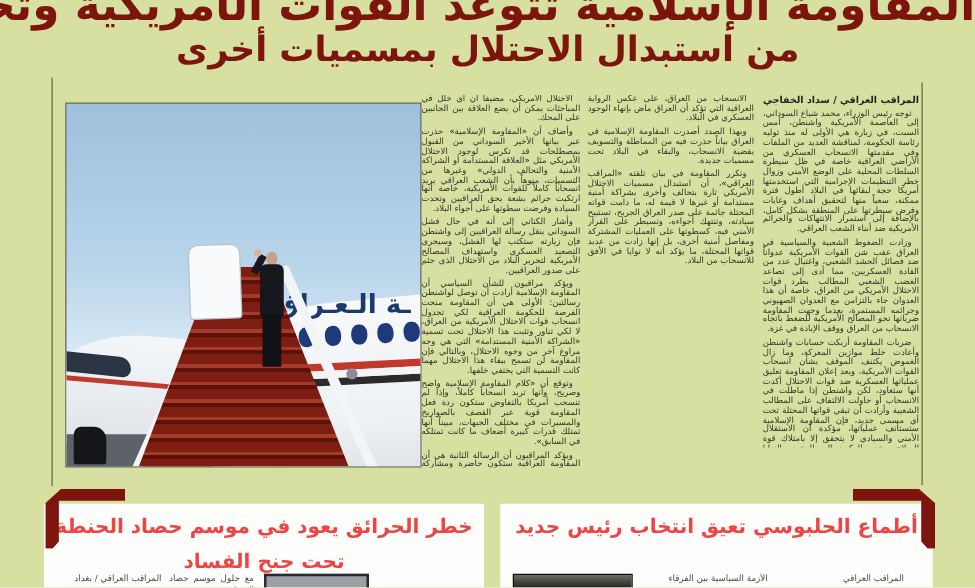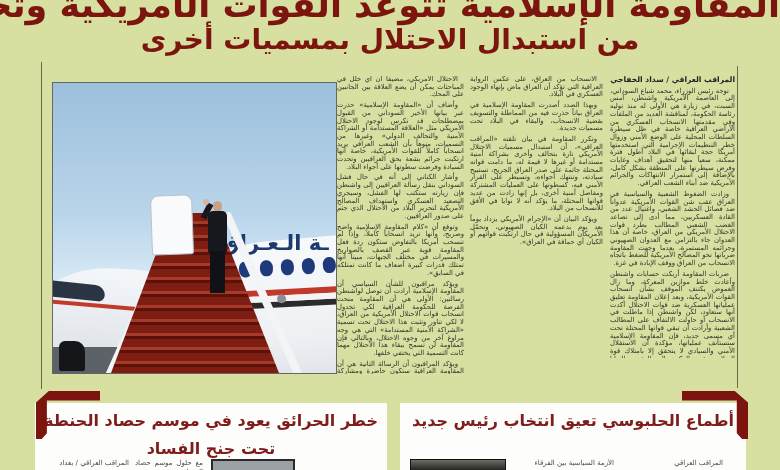--- a/index.html
+++ b/index.html
@@ -62,21 +62,21 @@
   .col p{margin:0 0 3px 0;text-indent:6px;}
   .col .byline{font-weight:bold;font-size:7.6px;text-indent:0;margin-bottom:4px;color:#222;}
   .col.c-right{left:610px;width:125px;height:282px;}
   .col.c-mid{left:470px;width:133px;height:298px;}
   .col.c-left{left:337px;width:127px;height:298px;}
   
   .card{position:absolute;top:403px;height:80px;background:#fdfdfb;}
   .card.left{left:35px;width:352px;}
   .card.right{left:400px;width:346px;}
   .card .hl{margin-top:7px;text-align:center;font-weight:bold;font-size:16px;
-    line-height:21px;color:#7f1d1d;direction:rtl;}
+    line-height:21px;color:#ef4444;direction:rtl;}
   .bracket{position:absolute;background:#7b150e;}
   .bracket.bl{left:36px;top:391px;width:64px;height:48px;
     clip-path:polygon(0 24%,20% 0,100% 0,100% 20%,17% 20%,17% 88%,9% 100%,0 100%);}
   .bracket.br{left:682px;top:391px;width:66px;height:48px;
     clip-path:polygon(0 0,80% 0,100% 24%,100% 100%,91% 100%,83% 88%,83% 20%,0 20%);}
   .sliver{position:absolute;top:56px;height:12px;overflow:hidden;font-size:7px;
     line-height:9px;color:#4a4a44;direction:rtl;text-align:justify;}
   .thumb{position:absolute;top:56px;}
   .thumb.t-left{left:176px;width:80px;height:24px;background:#9aa0a3;border:2px solid #2a2a2a;}
   .thumb.t-right{left:10px;width:94px;height:26px;border:1px solid #111;
@@ -138,29 +138,28 @@
     <p class="byline">المراقب العراقي / سداد الخفاجي</p>
     <p>توجه رئيس الوزراء، محمد شياع السوداني، إلى العاصمة الأمريكية واشنطن، أمس السبت، في زيارة هي الأولى له منذ توليه رئاسة الحكومة، لمناقشة العديد من الملفات وفي مقدمتها الانسحاب العسكري من الأراضي العراقية خاصة في ظل سيطرة السلطات المحلية على الوضع الأمني وزوال خطر التنظيمات الإجرامية التي استخدمتها أمريكا حجة لبقائها في البلاد أطول فترة ممكنة، سعياً منها لتحقيق أهداف وغايات وفرض سيطرتها على المنطقة بشكل كامل، بالإضافة إلى استمرار الانتهاكات والجرائم الأمريكية ضد أبناء الشعب العراقي.</p>
     <p>وزادت الضغوط الشعبية والسياسية في العراق عقب شن القوات الأمريكية عدواناً ضد فصائل الحشد الشعبي، واغتيال عدد من القادة العسكريين، مما أدى إلى تصاعد الغضب الشعبي المطالب بطرد قوات الاحتلال الأمريكي من العراق، خاصة أن هذا العدوان جاء بالتزامن مع العدوان الصهيوني وجرائمه المستمرة، بعدما وجهت المقاومة ضرباتها نحو المصالح الأمريكية للضغط باتجاه الانسحاب من العراق ووقف الإبادة في غزة.</p>
     <p>ضربات المقاومة أربكت حسابات واشنطن وأعادت خلط موازين المعركة، وما زال الغموض يكتنف الموقف بشأن انسحاب القوات الأمريكية، وبعد إعلان المقاومة تعليق عملياتها العسكرية ضد قوات الاحتلال أكدت أنها ستعاود، لكن واشنطن إذا ماطلت في الانسحاب أو حاولت الالتفاف على المطالب الشعبية وأرادت أن تبقي قواتها المحتلة تحت أي مسمى جديد، فإن المقاومة الإسلامية ستستأنف عملياتها، مؤكدة أن الاستقلال الأمني والسيادي لا يتحقق إلا بامتلاك قوة السلاح، وعدم الركون إلى الوعود والنوايا الأمريكية التي أدمنت المراوغة وتسويف قضية الانسحاب.</p>
   </div>
 
   <div class="col c-mid">
     <p>الانسحاب من العراق، على عكس الرواية العراقية التي تؤكد أن العراق ماض بإنهاء الوجود العسكري في البلاد.</p>
     <p>وبهذا الصدد أصدرت المقاومة الإسلامية في العراق بياناً حذرت فيه من المماطلة والتسويف بقضية الانسحاب، والبقاء في البلاد تحت مسميات جديدة.</p>
     <p>وتكرر المقاومة في بيان تلقته «المراقب العراقي»، أن استبدال مسميات الاحتلال الأمريكي تارة بتحالف وأخرى بشراكة أمنية مستدامة أو غيرها لا قيمة له، ما دامت قواته المحتلة جاثمة على صدر العراق الجريح، تستبيح سيادته، وتنتهك أجواءه، وتسيطر على القرار الأمني فيه، كسطوتها على العمليات المشتركة ومفاصل أمنية أخرى، بل إنها زادت من عديد قواتها المحتلة، ما يؤكد أنه لا نوايا في الأفق للانسحاب من البلاد.</p>
-    <p>ويؤكد البيان أن «الإجرام الأمريكي يزداد يوماً بعد يوم بدعمه الكيان الصهيوني، ونحمّل الأمريكان المسؤولية في حال ارتكبت قواتهم أو الكيان أي حماقة في العراق».</p>
   </div>
 
   <div class="col c-left">
     <p>الاحتلال الأمريكي، مضيفاً أن أي خلل في المباحثات يمكن أن يضع العلاقة بين الجانبين على المحك.</p>
     <p>وأضاف أن «المقاومة الإسلامية» حذرت عبر بيانها الأخير السوداني من القبول بمصطلحات قد تكرس لوجود الاحتلال الأمريكي مثل «العلاقة المستدامة أو الشراكة الأمنية والتحالف الدولي» وغيرها من التسميات، منوهاً بأن الشعب العراقي يريد انسحاباً كاملاً للقوات الأمريكية، خاصة أنها ارتكبت جرائم بشعة بحق العراقيين وتحدت السيادة وفرضت سطوتها على أجواء البلاد.</p>
     <p>وأشار الكناني إلى أنه في حال فشل السوداني بنقل رسالة العراقيين إلى واشنطن فإن زيارته ستكتب لها الفشل، وسيجري التصعيد العسكري واستهداف المصالح الأمريكية لتحرير البلاد من الاحتلال الذي جثم على صدور العراقيين.</p>
+    <p>ويؤكد مراقبون للشأن السياسي أن المقاومة الإسلامية أرادت أن توصل لواشنطن رسالتين: الأولى هي أن المقاومة منحت الفرصة للحكومة العراقية لكي تجدول انسحاب قوات الاحتلال الأمريكية من العراق، لا لكي تناور وتثبت هذا الاحتلال تحت تسمية «الشراكة الأمنية المستدامة» التي هي وجه مراوغ آخر من وجوه الاحتلال، وبالتالي فإن المقاومة لن تسمح ببقاء هذا الاحتلال مهما كانت التسمية التي يختفي خلفها.</p>
     <p>وتوقع أن «كلام المقاومة الإسلامية واضح وصريح، وأنها تريد انسحاباً كاملاً، وإذا لم تنسحب أمريكا بالتفاوض ستكون ردة فعل المقاومة قوية عبر القصف بالصواريخ والمسيرات في مختلف الجبهات، مبيناً أنها تمتلك قدرات كبيرة أضعاف ما كانت تمتلكه في السابق».</p>
-    <p>ويؤكد مراقبون للشأن السياسي أن المقاومة الإسلامية أرادت أن توصل لواشنطن رسالتين: الأولى هي أن المقاومة منحت الفرصة للحكومة العراقية لكي تجدول انسحاب قوات الاحتلال الأمريكية من العراق، لا لكي تناور وتثبت هذا الاحتلال تحت تسمية «الشراكة الأمنية المستدامة» التي هي وجه مراوغ آخر من وجوه الاحتلال، وبالتالي فإن المقاومة لن تسمح ببقاء هذا الاحتلال مهما كانت التسمية التي يختفي خلفها.</p>
     <p>ويؤكد المراقبون أن الرسالة الثانية هي أن المقاومة العراقية ستكون حاضرة ومشاركة بالرد على العدوين الأمريكي والإسرائيلي في حال ارتكابهما عدواناً على إيران بعد الرد الإيراني الحتمي ضد الكيان، وهذا يؤكد أن جبهة العراق جزء لا يتجزأ من الجبهة الشاملة لمحور المقاومة، وبالتالي فإن أي اعتداء على أي جبهة من جبهات المحور هو اعتداء على العراق.</p>
   </div>
 
   <div class="card left">
     <div class="hl">خطر الحرائق يعود في موسم حصاد الحنطة</div>
     <div class="hl">تحت جنح الفساد</div>
     <div class="sliver la">المراقب العراقي / بغداد</div>
     <div class="sliver lb">مع حلول موسم حصاد الحنطة</div>
     <div class="thumb t-left"></div>
   </div>

